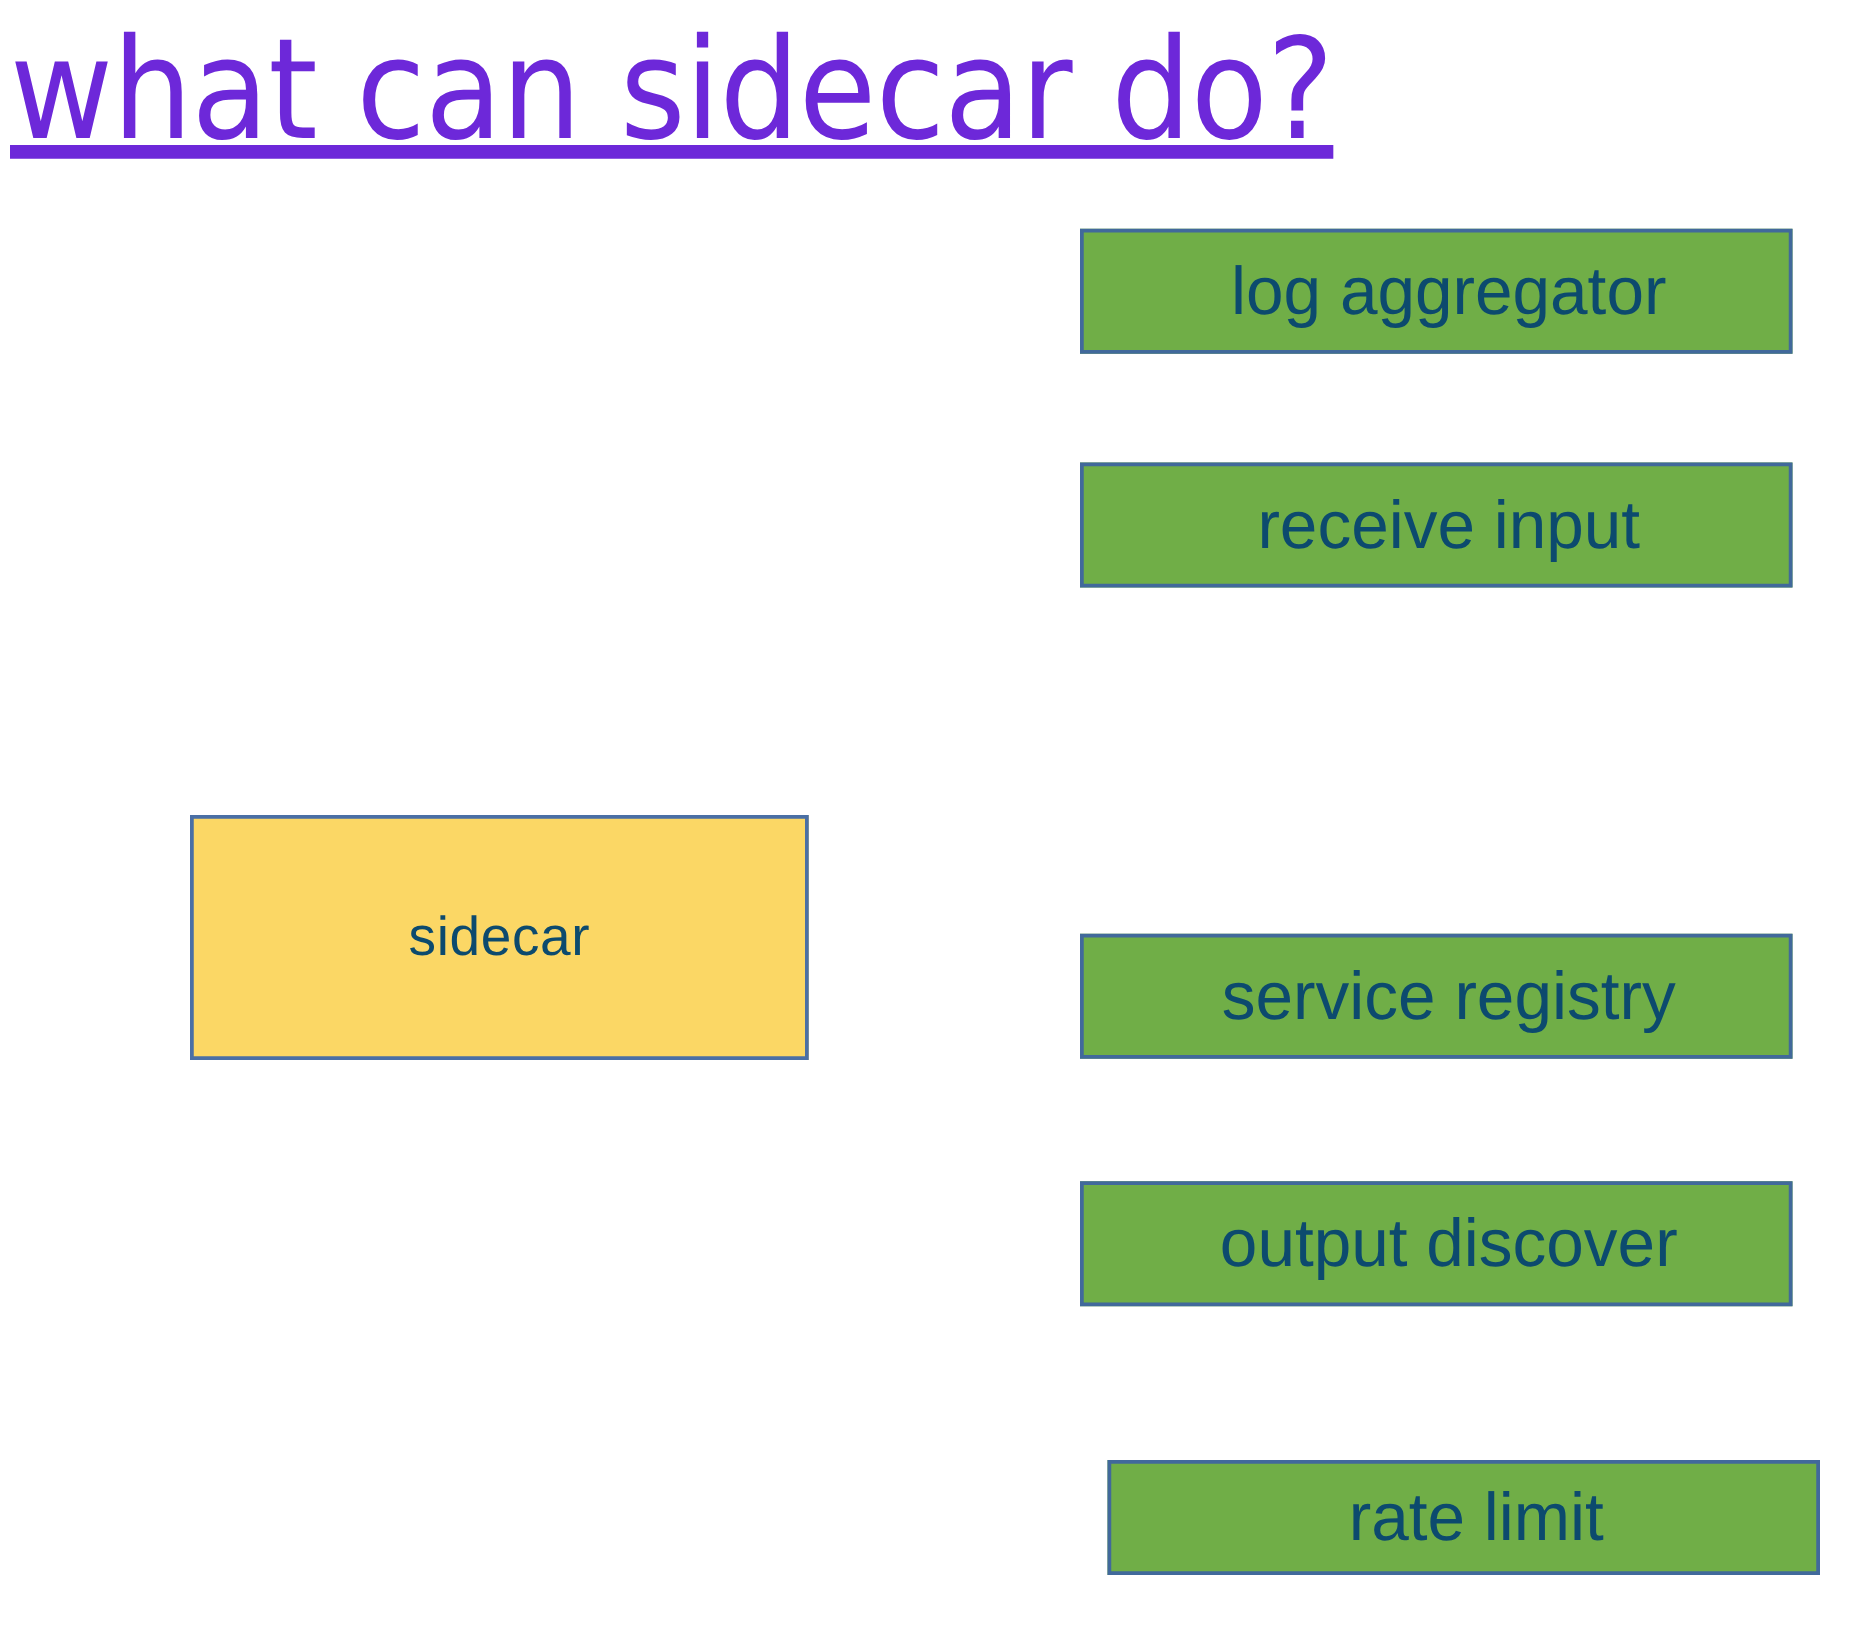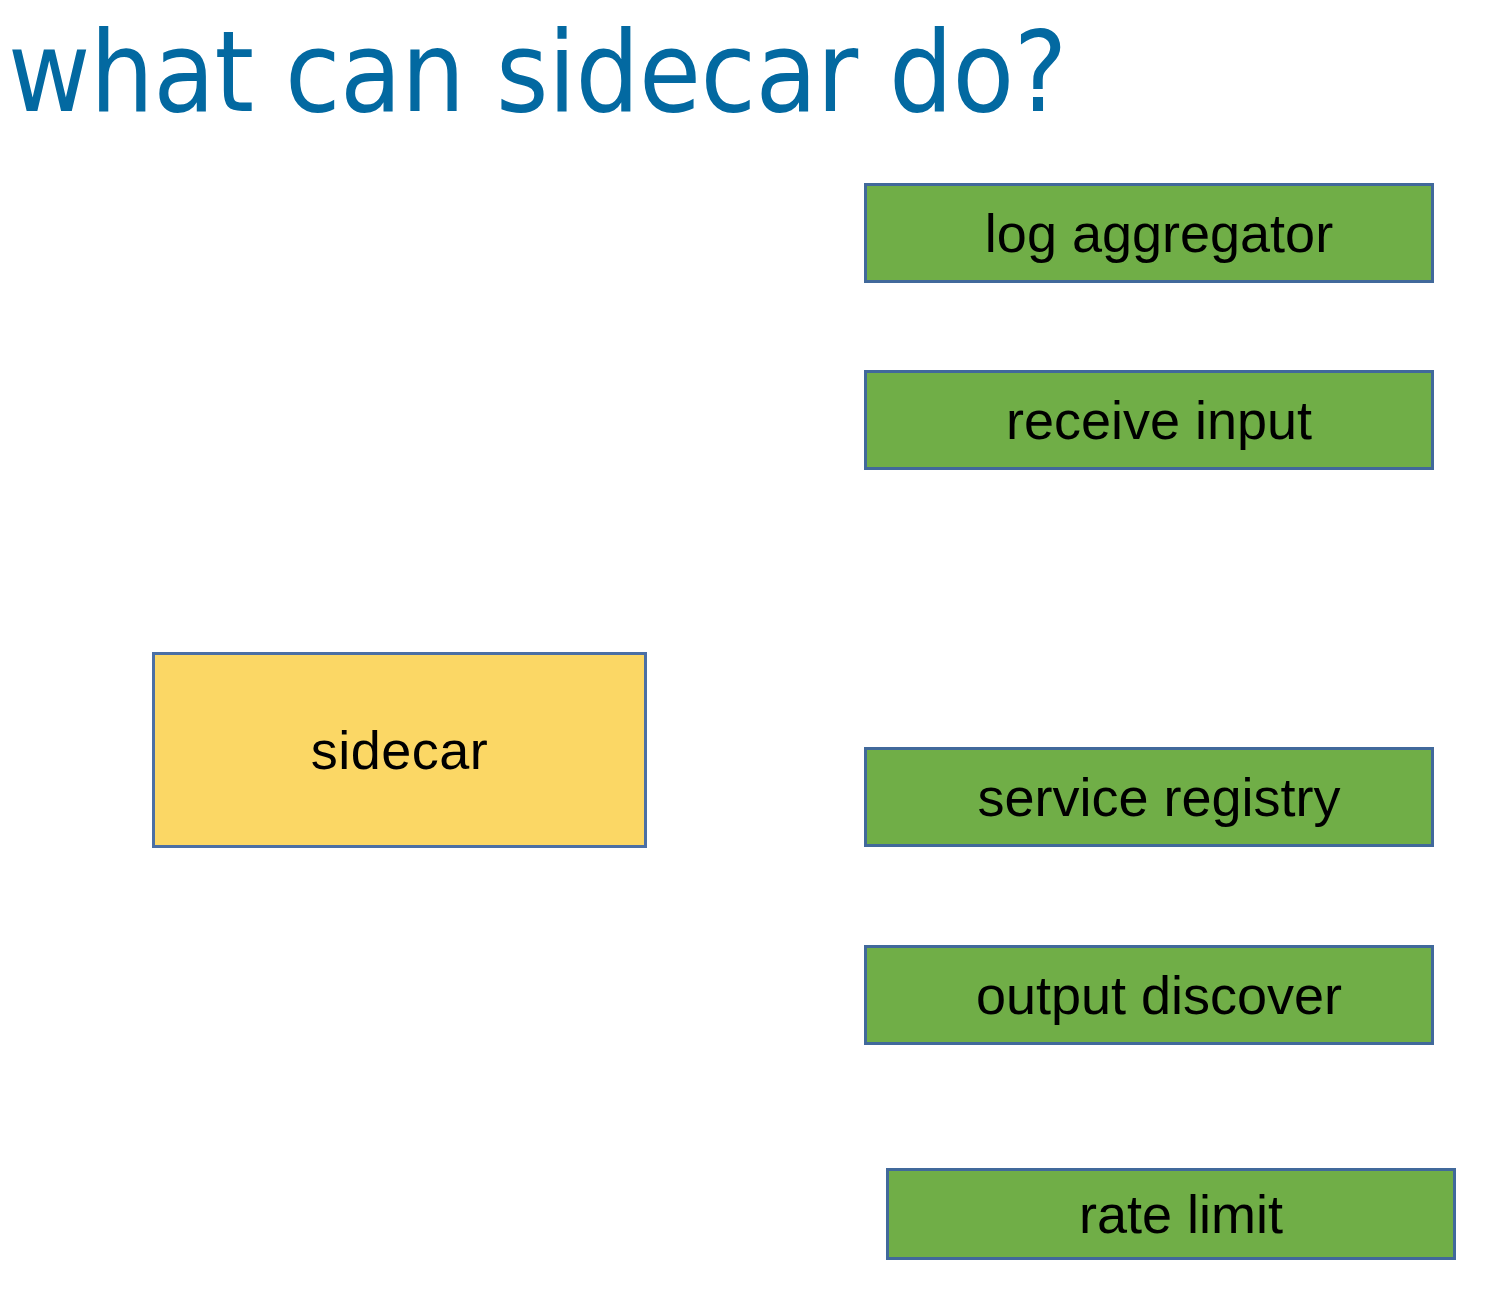--- a/index.html
+++ b/index.html
@@ -23,48 +23,49 @@
   #slide-title {
     position: absolute;
     left: 8px;
     top: 2px;
     width: 1300px;
     height: 150px;
     font-family: "DejaVu Sans Condensed", "Liberation Sans Narrow", "Liberation Sans", sans-serif;
     font-size: 112px;
     line-height: 140px;
     font-weight: 400;
-    color: #0369a1;
+    color: #6d28d9;
     letter-spacing: -0.5px;
     white-space: nowrap;
+    text-decoration: underline;
   }
 
   
   .node {
     position: absolute;
     box-sizing: border-box;
     display: flex;
     align-items: center;
     justify-content: center;
-    color: #000000;
+    color: #0c4a6e;
     font-family: "Liberation Sans", "DejaVu Sans", sans-serif;
     font-weight: 400;
     white-space: nowrap;
     overflow: hidden;
   }
 
   
   #node-sidecar {
     left: 152px;
     top: 652px;
     width: 495px;
     height: 196px;
     background: #fbd765;
     border: 3px solid #4a6fa5;
-    font-size: 54px;
+    font-size: 44px;
     letter-spacing: 0.5px;
   }
 
   
   .node-green {
     left: 864px;
     width: 570px;
     background: #70ae47;
     border: 3px solid #41699b;
     font-size: 54px;

